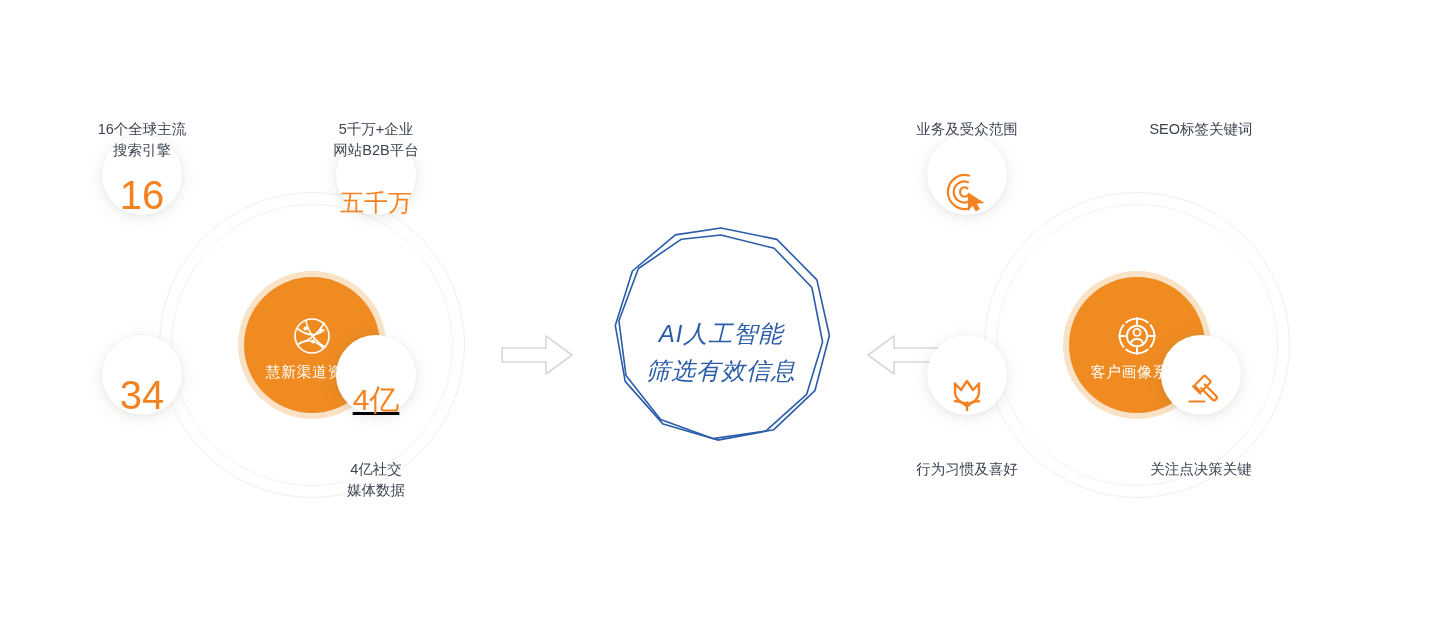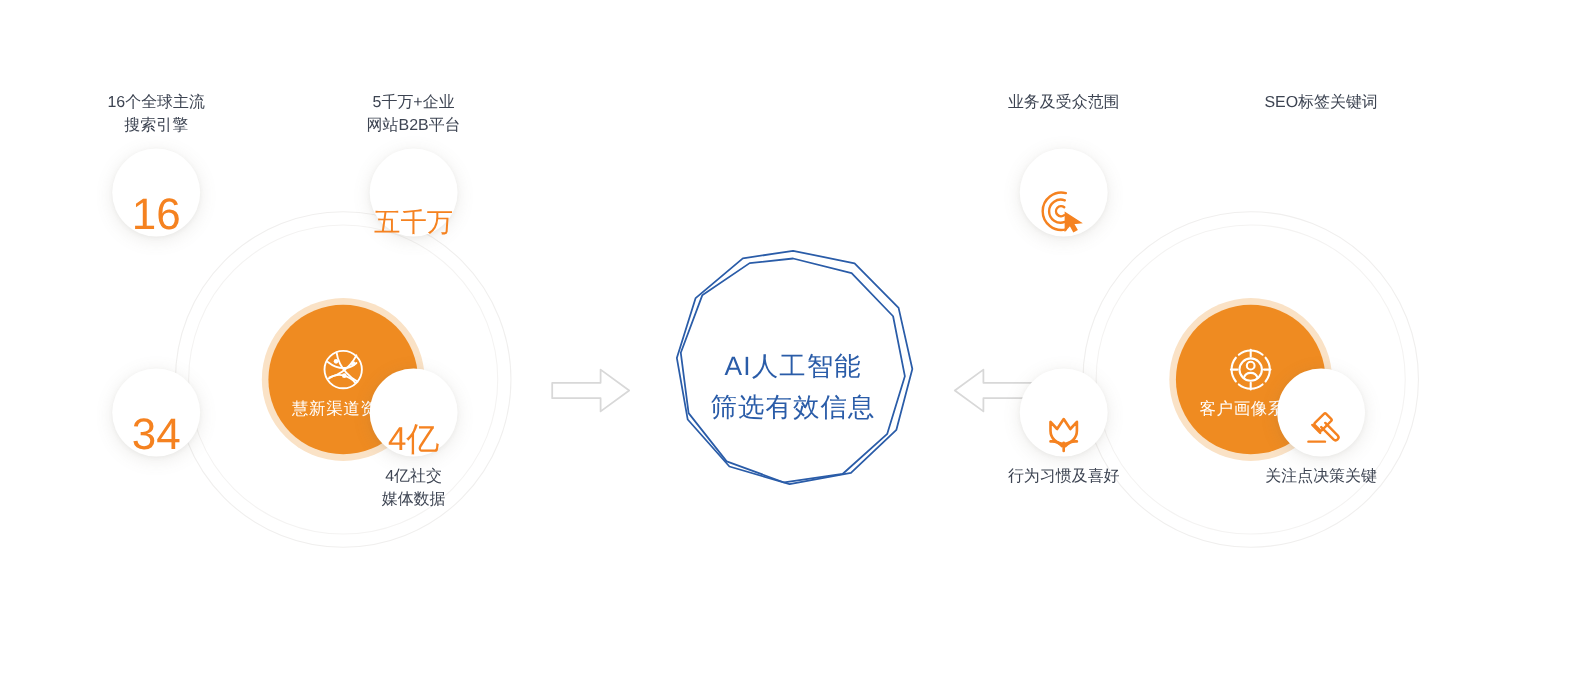--- a/index.html
+++ b/index.html
@@ -49,45 +49,46 @@
   
   .sat {
     position:absolute; width:80px; height:80px; border-radius:50%;
     background:#ffffff;
     box-shadow:0 3px 16px rgba(120,110,100,0.14), 0 1px 4px rgba(120,110,100,0.07);
     display:flex; align-items:flex-end; justify-content:center;
   }
   .sat.nw { left:0px;   top:0px;   }
   .sat.ne { left:234px; top:0px;   }
   .sat.sw { left:0px;   top:200px; }
-  .sat.se { left:234px; top:200px; }
+  .sat.se { left:234px; top:200px;text-decoration:underline; }
 
   .sat-num { color:#f58220; line-height:1; white-space:nowrap; }
   .sat-num.big  { font-size:40px; }
   .sat-num.mid  { font-size:24px; }
   .sat-num.mid2 { font-size:30px; }
   .sat-icon { width:46px; height:46px; display:block; }
 
   
   .cap {
     position:absolute; width:220px;
     text-align:center;
     color:#3d4452; font-size:14.5px; line-height:1.45;
     white-space:pre-line;
+    margin-top:36px;
   }
   .cap.t-nw { left:-70px;  top:-52px; }
   .cap.t-ne { left:164px;  top:-52px; }
   .cap.t-sw { left:-70px;  top:288px; }
   .cap.t-se { left:164px;  top:288px; }
   .cap.one  { line-height:1.45; }
 
   
   #center-core {
     position:absolute; left:590px; top:222px;
-    width:262px; height:262px;
+    width:262px; height:262px;font-style:italic;
   }
   #center-core svg { position:absolute; left:0; top:0; }
   #center-text {
     position:absolute; left:0; top:0; width:262px; height:262px;
     display:flex; flex-direction:column;
     align-items:center; justify-content:center;
     gap:6px;
   }
   #center-text div {
     color:#2a5ca8; font-size:24px; line-height:1.28;

